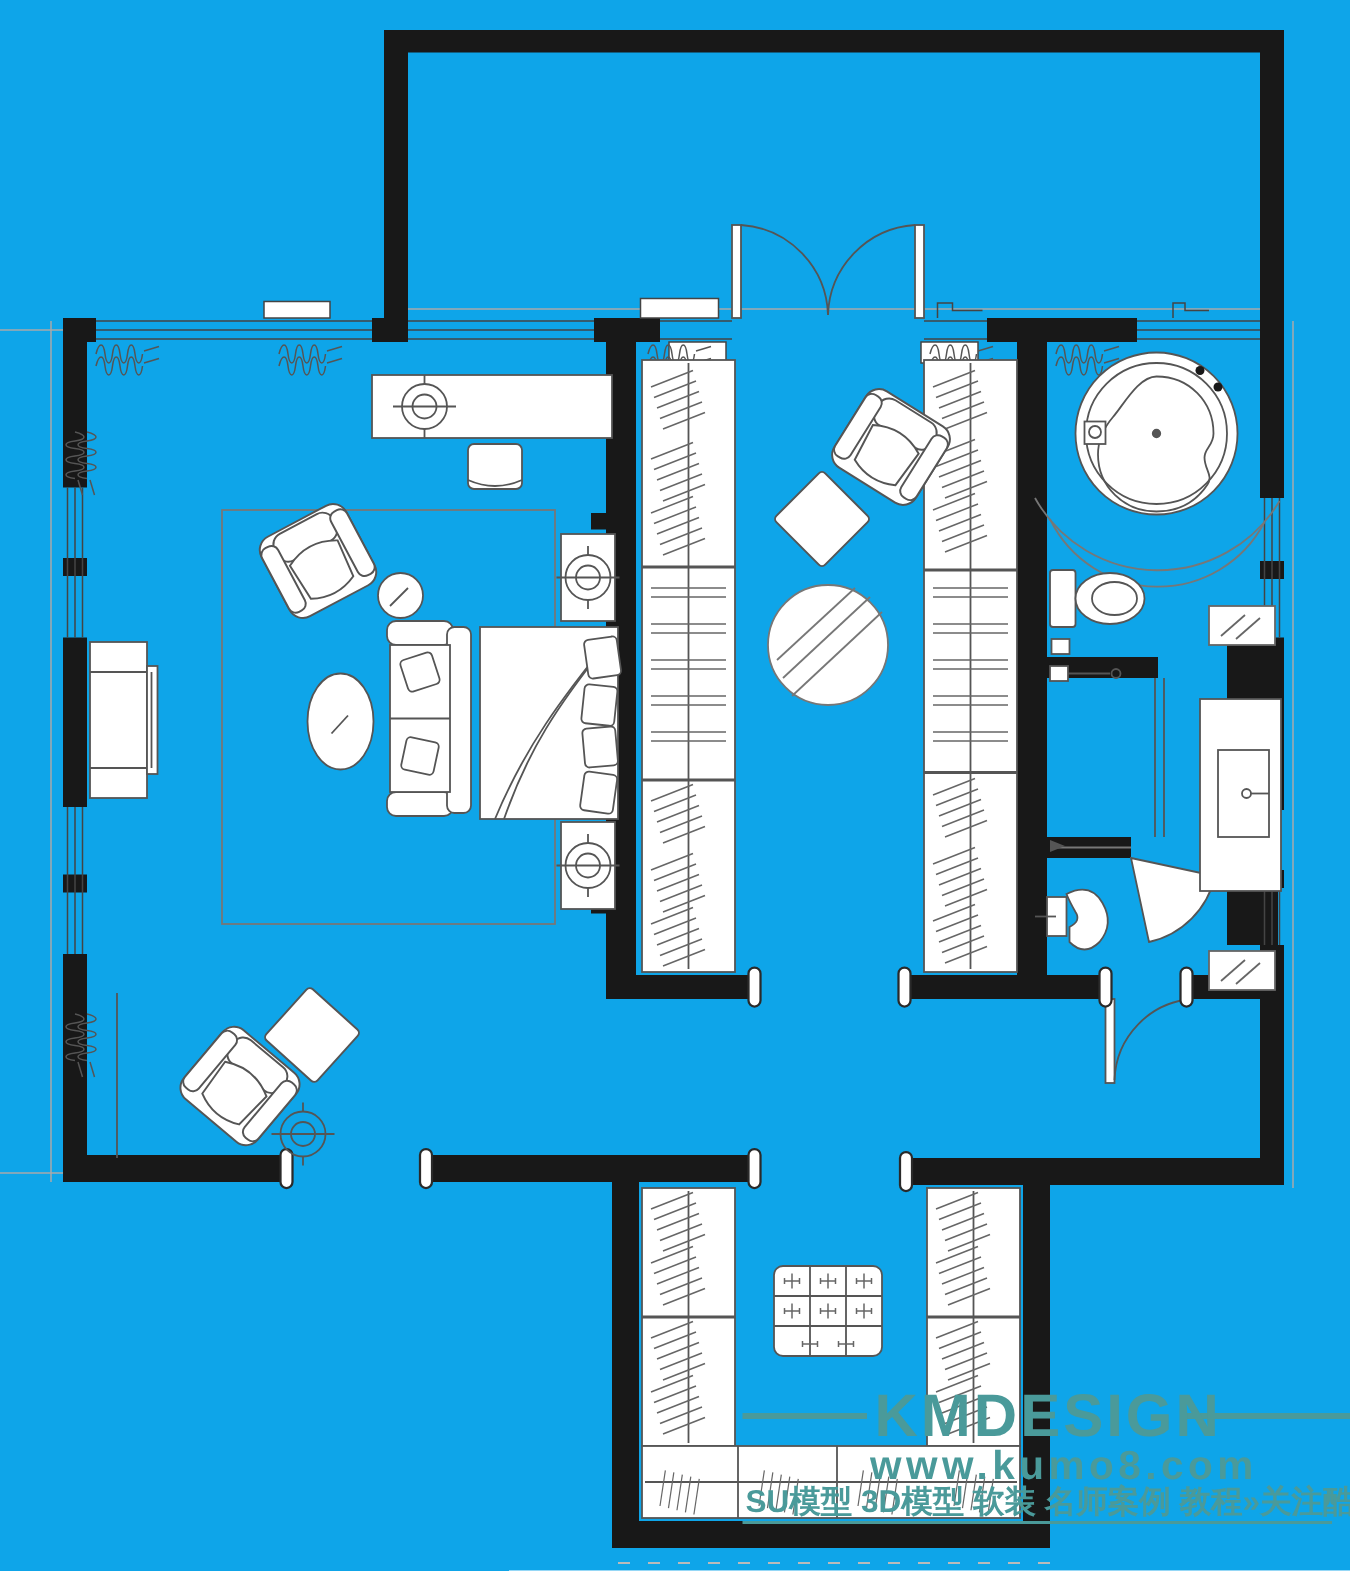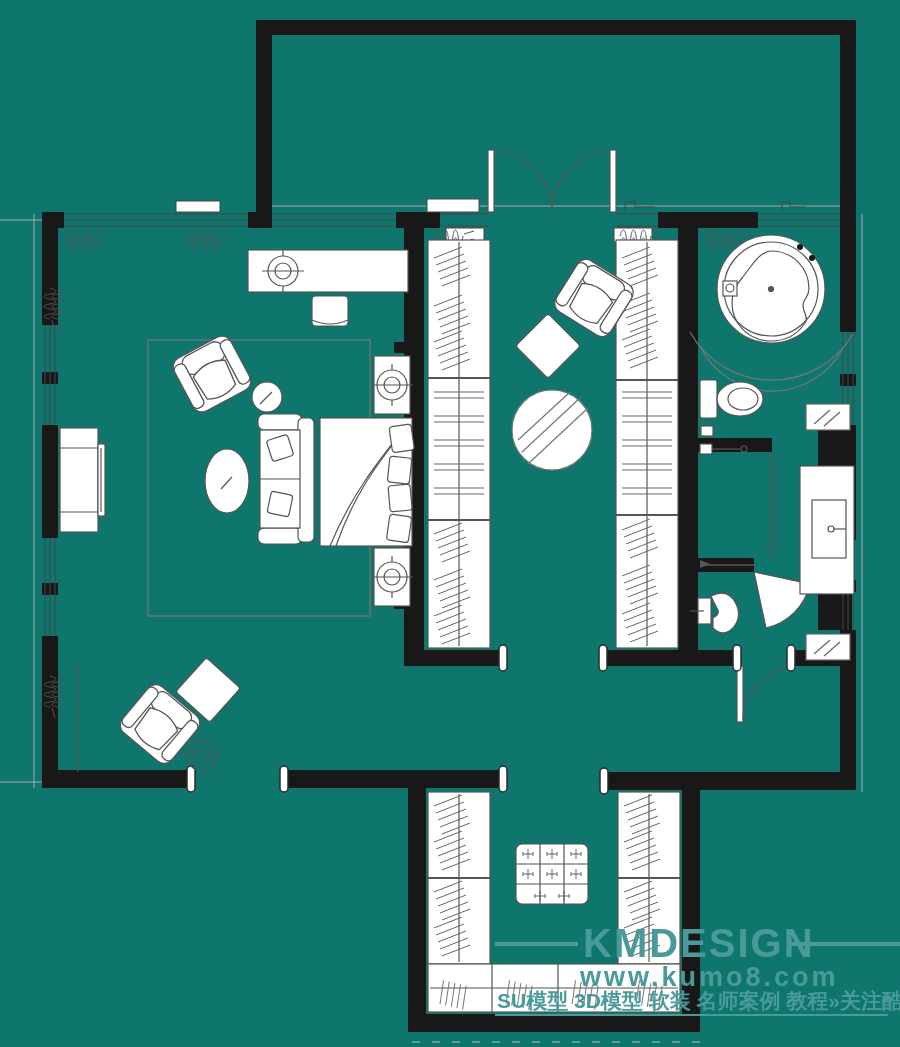--- a/index.html
+++ b/index.html
@@ -1,17 +1,17 @@
 <!DOCTYPE html>
 <html><head>
 <meta charset="utf-8">
 <style>
   html,body{margin:0;padding:0;background:#ffffff;}
   .stage{
-    position:relative;width:900px;height:1047px;background:#0f766e;
+    position:relative;width:900px;height:1047px;background:#0ea5e9;
     font-family:"Liberation Sans", sans-serif;overflow:hidden;
   }
   svg{position:absolute;left:0;top:0;}
   .wm-brand{font-weight:bold;font-size:40px;letter-spacing:2px;}
   .wm-url{font-weight:bold;font-size:27px;letter-spacing:3px;}
   .wm-tag{font-weight:bold;font-size:21px;letter-spacing:0px;}
 </style>
 </head>
 <body>
 

